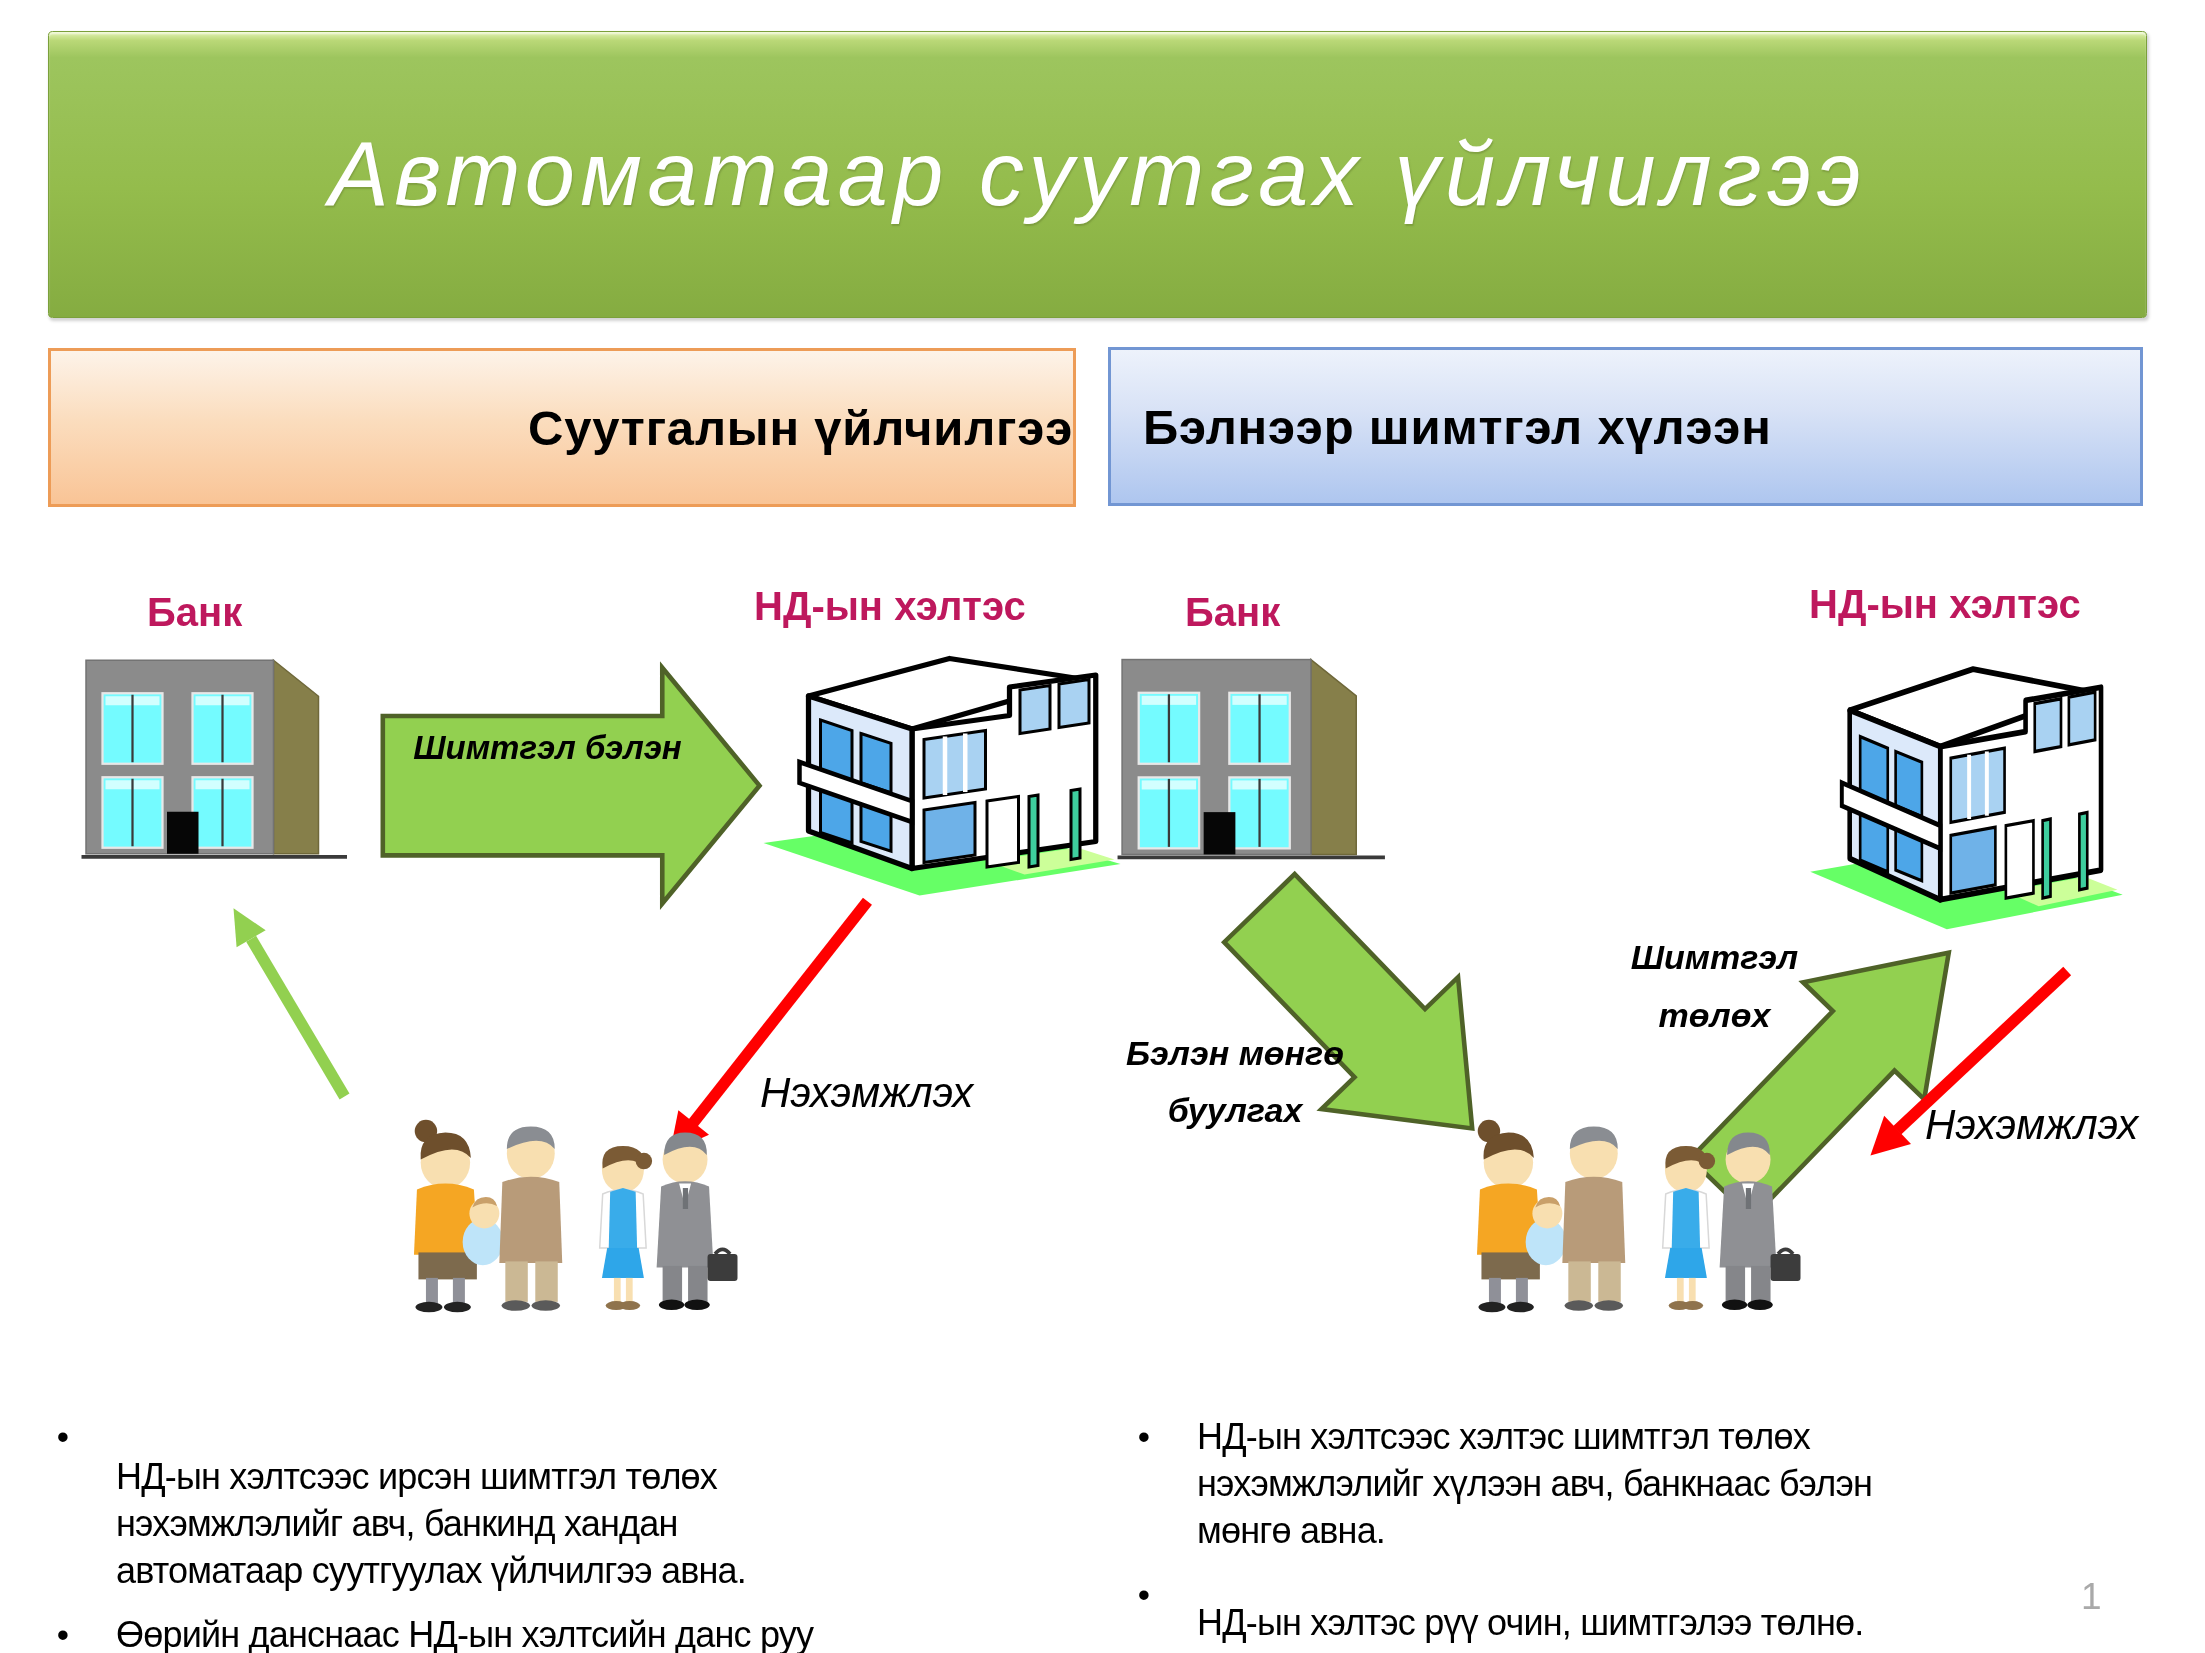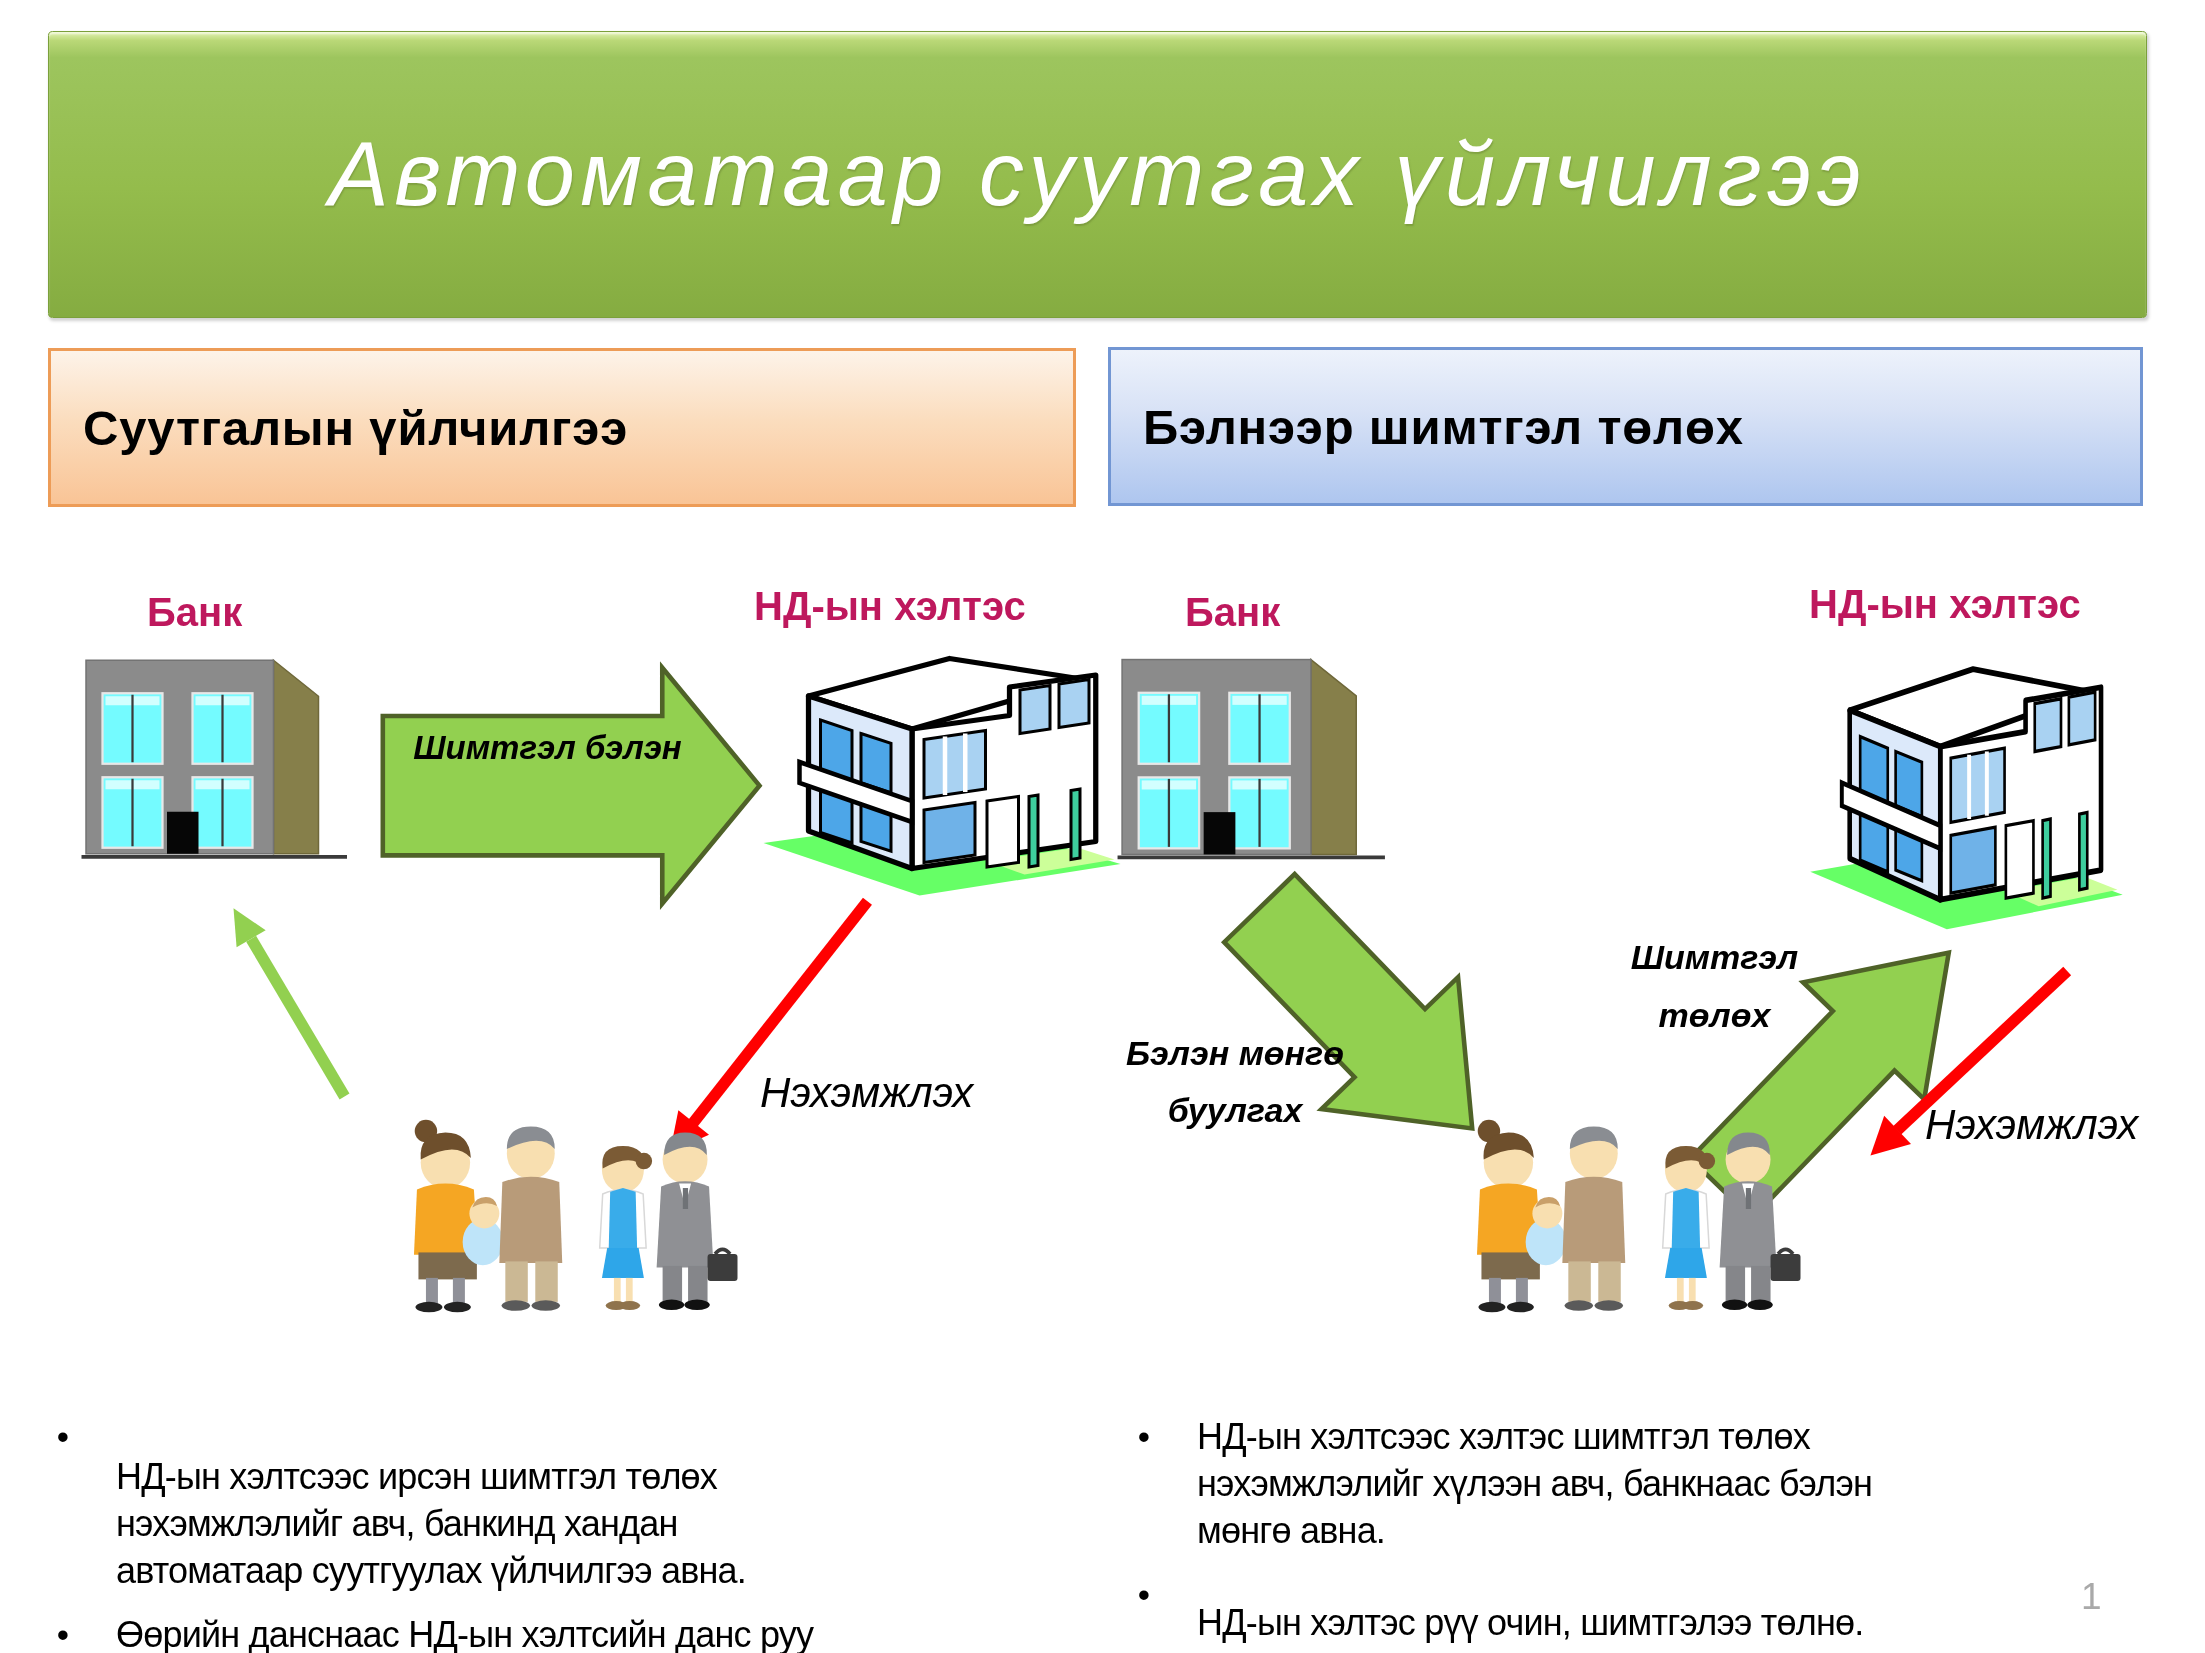--- a/index.html
+++ b/index.html
@@ -10,21 +10,21 @@
   #banner{left:48px;top:31px;width:2097px;height:285px;border-radius:4.6px;
           background:linear-gradient(180deg,#e2f2b2 0%,#bad877 3%,#9dc55e 9%,#94bc4c 55%,#85ac41 100%);
           border:1.5px solid #7ba03b;box-shadow:inset 0 2.3px 1.5px rgba(255,255,255,.55), 1.5px 2.3px 3.1px rgba(0,0,0,.18);
           display:flex;align-items:center;justify-content:center;}
   #banner .title{color:#ffffff;font-size:90px;font-weight:400;letter-spacing:5.4px;
                  text-shadow:0.8px 1.5px 1.5px rgba(90,110,40,.35);white-space:nowrap;font-style:italic;}
   
   .hdr{height:159px;display:flex;align-items:center;box-sizing:border-box;padding-left:32px;
        font-size:49px;font-weight:700;color:#000;letter-spacing:0.8px;}
   #hdr-left{left:48px;top:348px;width:1028px;border:3.1px solid #ed9c57;
-            background:linear-gradient(180deg,#fdf3e9 0%,#fbddbe 45%,#f9c496 100%);}
+            background:linear-gradient(180deg,#fdf3e9 0%,#fbddbe 45%,#f9c496 100%);justify-content:flex-end;}
   #hdr-right{left:1108px;top:347px;width:1035px;border:3.1px solid #7296d3;
              background:linear-gradient(180deg,#edf2fb 0%,#d8e2f6 40%,#aec6ef 100%);}
   
   .bldg-label{font-size:40px;font-weight:700;color:#be185d;white-space:nowrap;letter-spacing:0px;}
   
   .arrow-label{font-style:italic;color:#000;}
   .bold-it{font-weight:700;}
   .center{text-align:center;}
   
   .bullets{display:flex;flex-direction:column;gap:17px;}
@@ -41,21 +41,21 @@
 <div id="stage">
 
   <div id="banner" class="abs">
     <div class="title">Автоматаар суутгах үйлчилгээ</div>
   </div>
 
   <div id="hdr-left" class="hdr abs">
     <span>Суутгалын үйлчилгээ</span>
   </div>
   <div id="hdr-right" class="hdr abs">
-    <span>Бэлнээр шимтгэл төлөх</span>
+    <span>Бэлнээр шимтгэл хүлээн</span>
   </div>
 
   <div class="abs bldg-label" style="left:147px;top:590px;">Банк</div>
   <div class="abs bldg-label" style="left:754px;top:584px;">НД-ын хэлтэс</div>
   <div class="abs bldg-label" style="left:1185px;top:590px;">Банк</div>
   <div class="abs bldg-label" style="left:1809px;top:582px;">НД-ын хэлтэс</div>
 
   <svg class="abs" style="left:80px;top:652px;" width="270" height="213" viewBox="0 0 360 282">
     <line x1="2" y1="272" x2="356" y2="272" stroke="#3a3a3a" stroke-width="5"></line>
     <polygon points="258,10 318,58 318,268 258,268" fill="#867f4a" stroke="#6f683a" stroke-width="2"></polygon>

